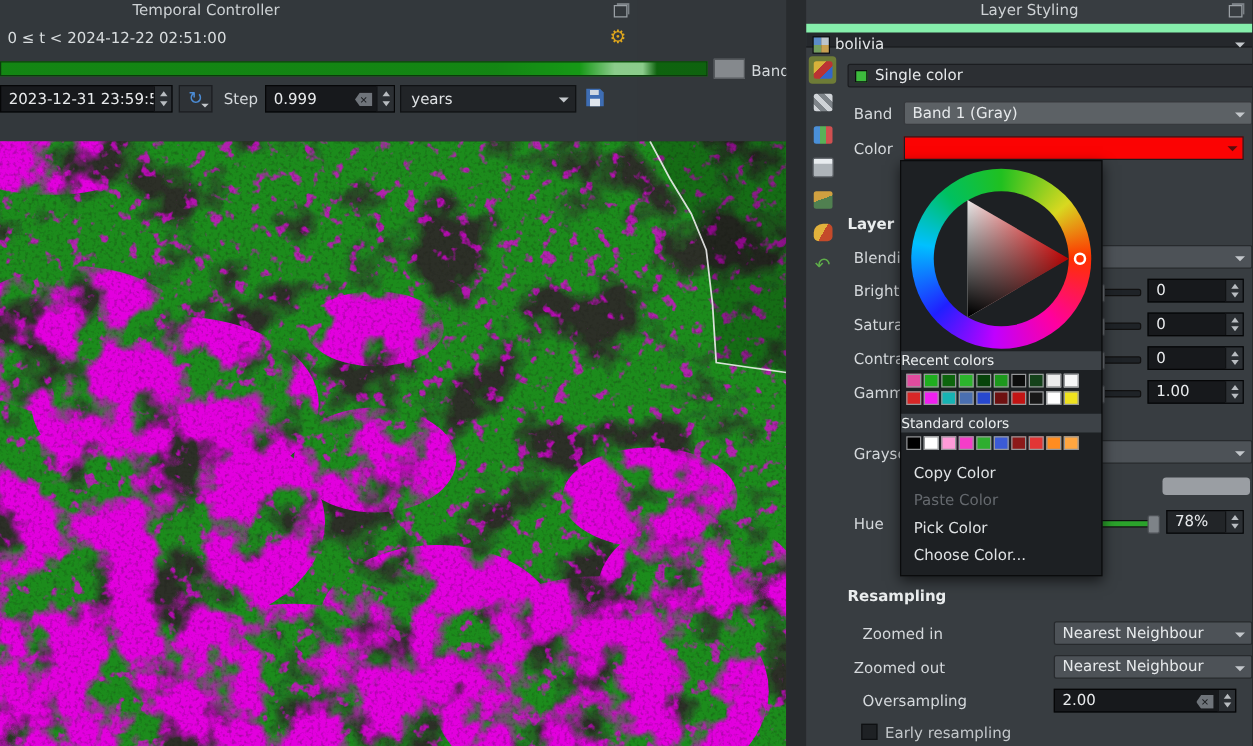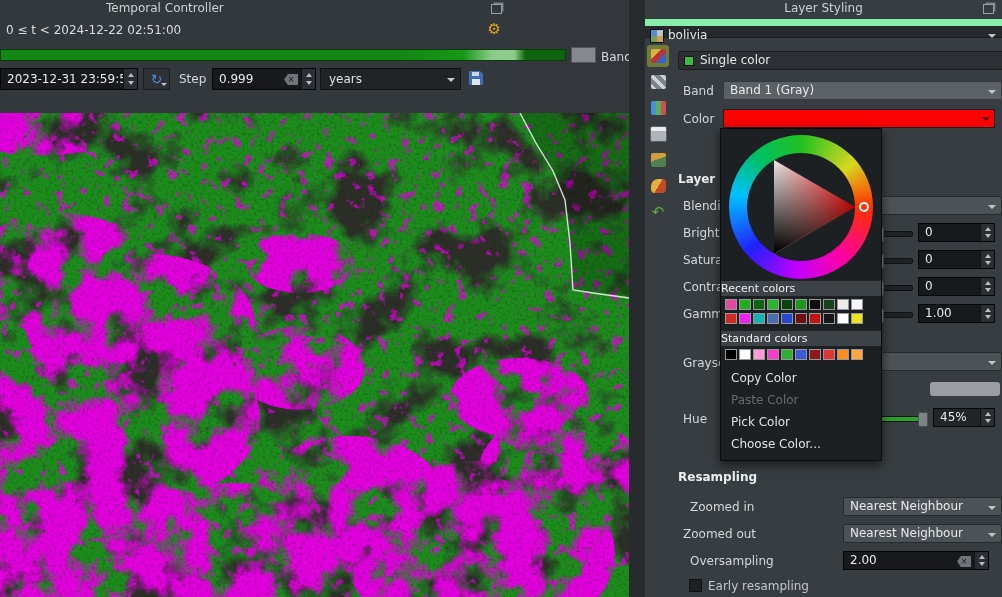--- a/index.html
+++ b/index.html
@@ -286,21 +286,21 @@
 
     <span class="checkbox" style="left:198px;top:383px;"></span>
     <div class="colorize-bar" style="background: rgb(154, 158, 163);"></div>
 
     <div class="label" style="left:38px;top:412px;">Hue</div>
     <div class="hslider" style="left:198px;top:416px;width:82px;">
       <span class="fillbar" style="width: 100%; background: rgb(43, 163, 43);"></span>
       <span class="knob" style="left:74px;"></span>
     </div>
     <div class="spinbox" style="left:288px;top:408px;width:62px;height:19px;background:#222528;">
-      <span class="val" style="line-height:17px;">45%</span>
+      <span class="val" style="line-height:17px;">78%</span>
       <span class="spin-btns">
           <span class="tri-up"></span>
           <span class="tri-down"></span>
         </span>
     </div>
 
     <div class="hdr" style="left:33px;top:470px;">Resampling</div>
 
     <div class="label" style="left:45px;top:500px;">Zoomed in</div>
     <div class="combo" style="left:198px;top:497px;width:159px;">

